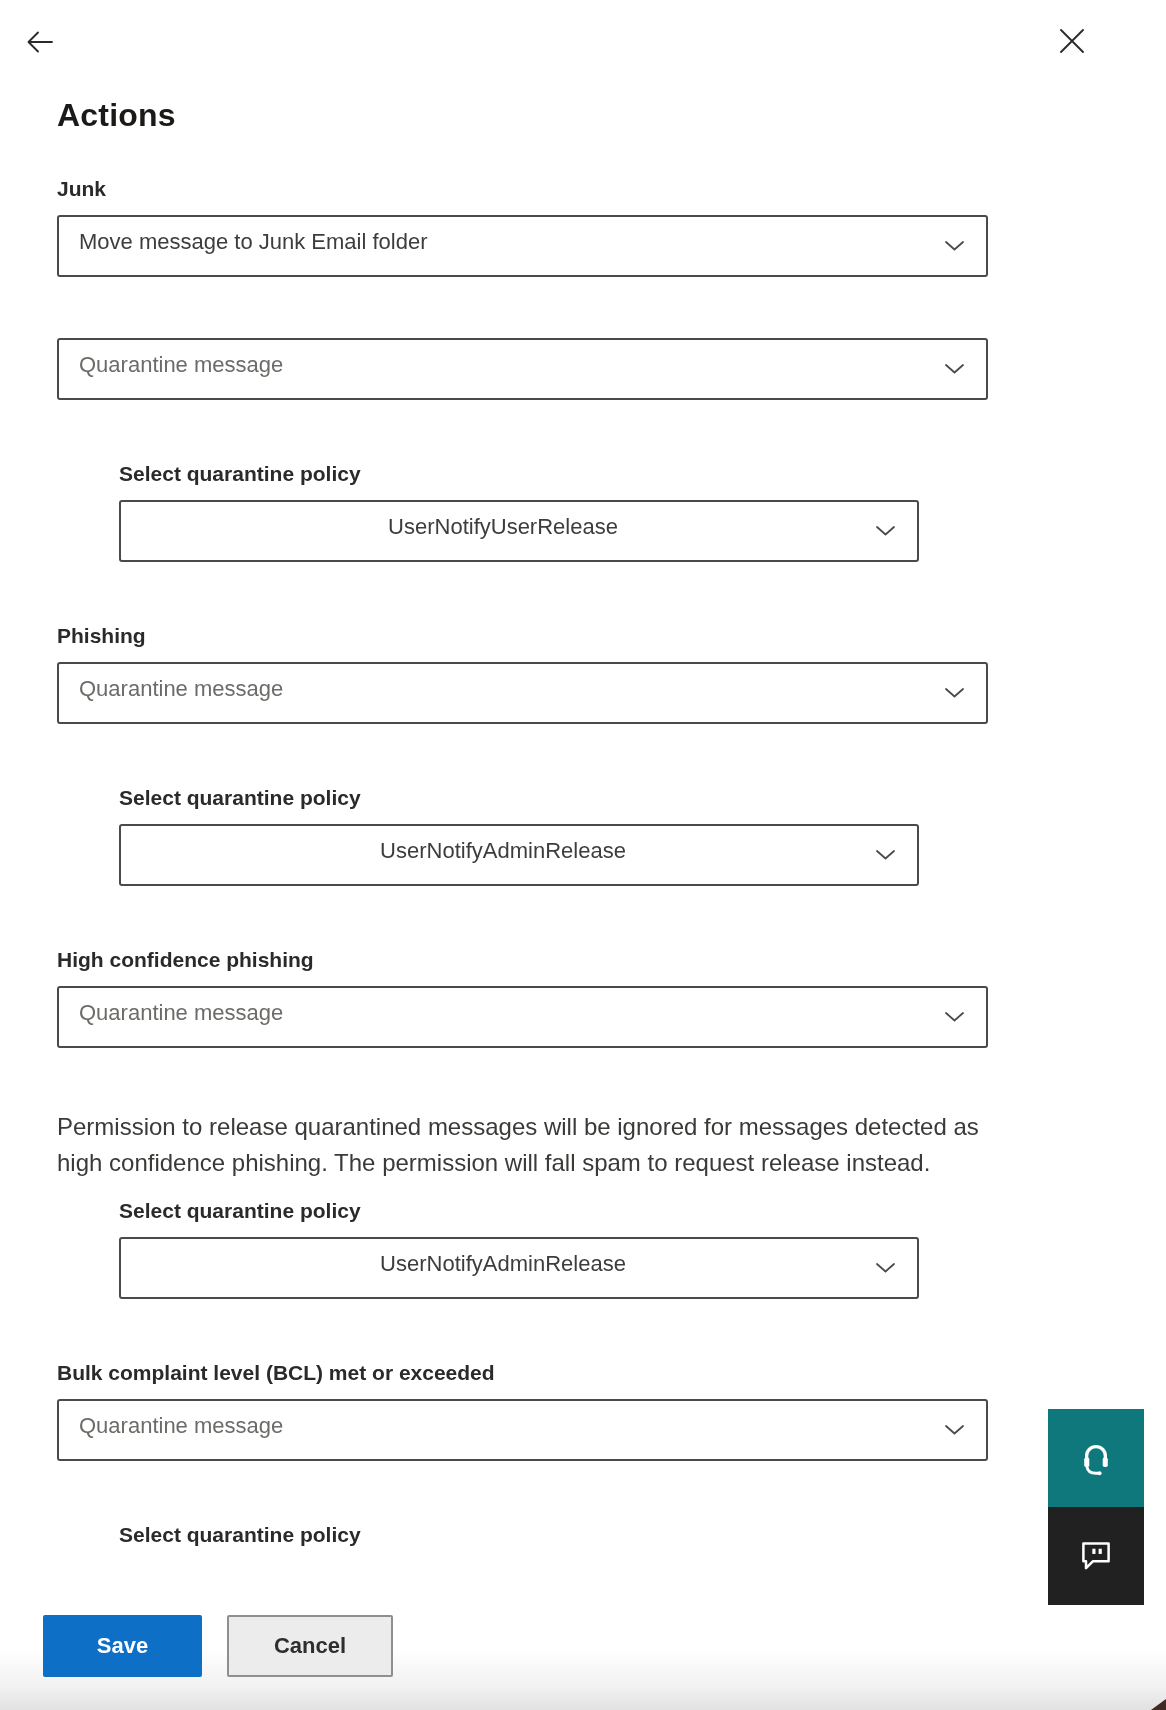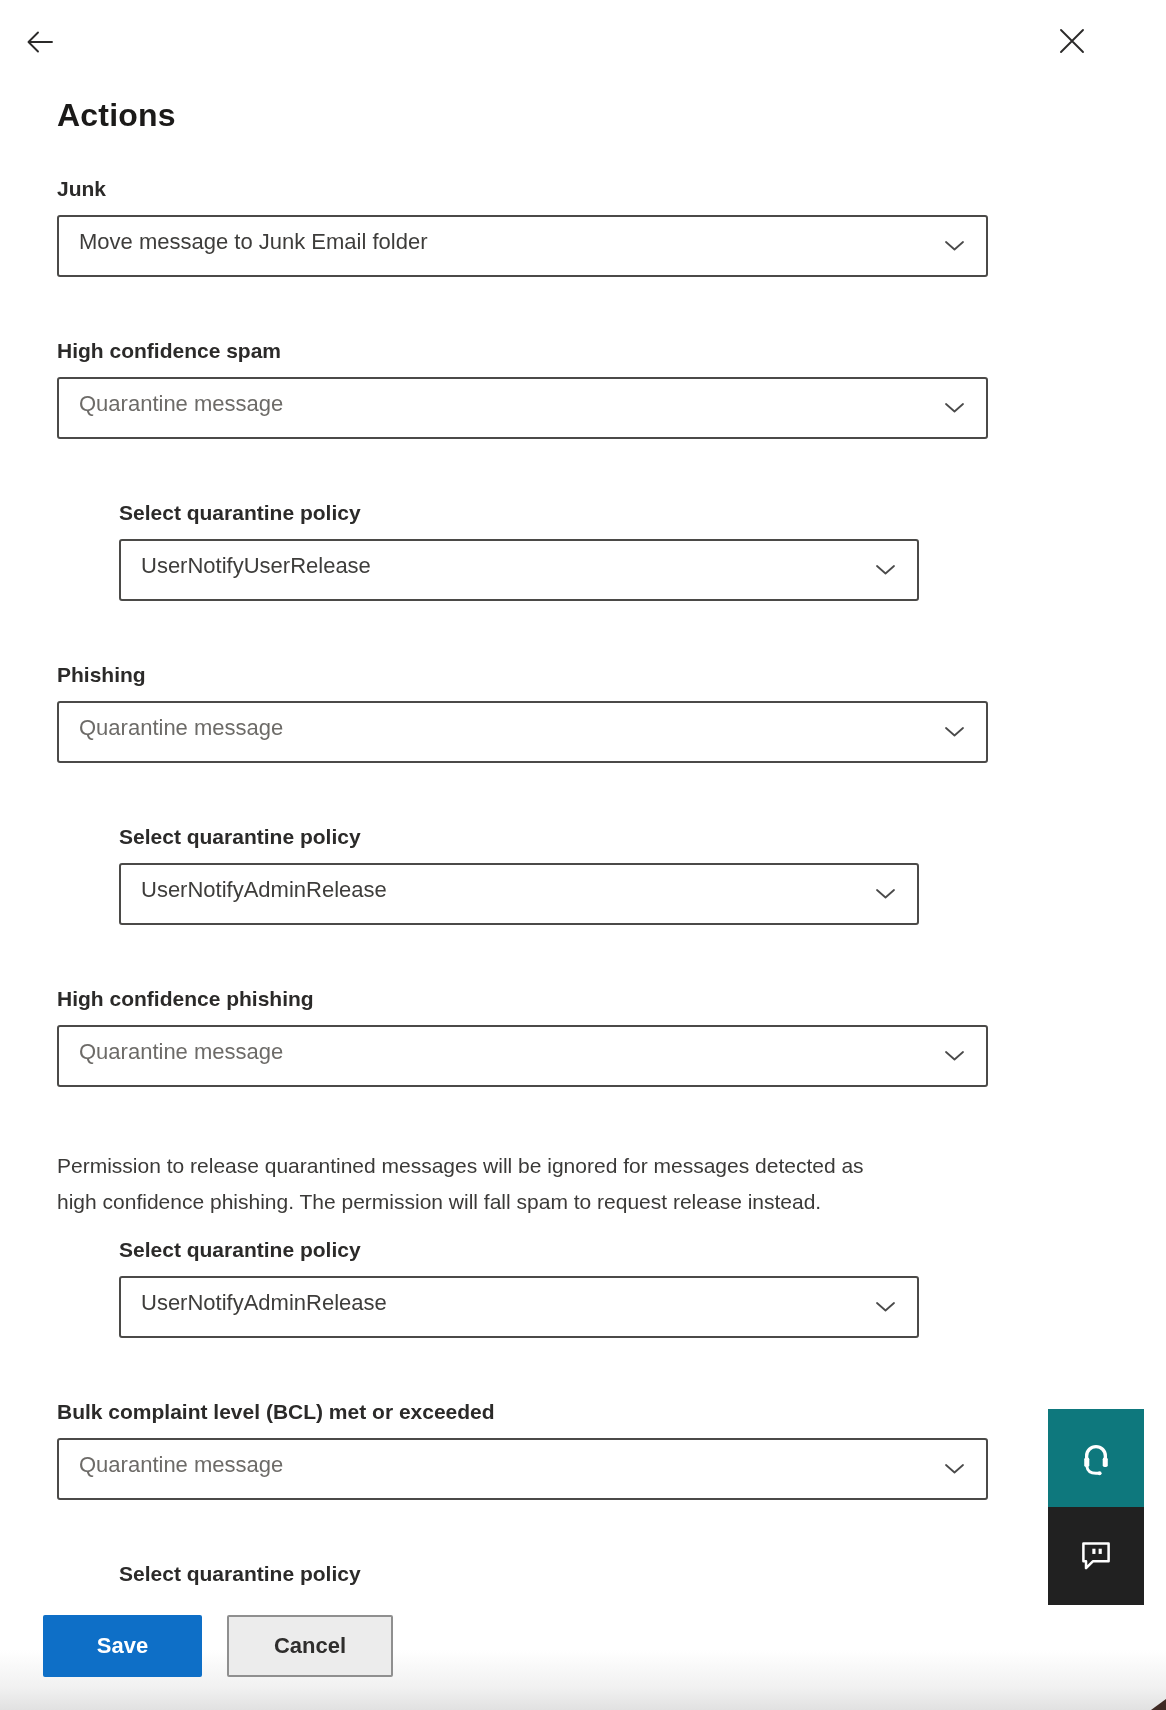--- a/index.html
+++ b/index.html
@@ -27,24 +27,24 @@
   .field{margin-bottom:61px;}
   .field-label{font-size:21px;line-height:25px;font-weight:600;color:#2b2a29;margin-bottom:14px;}
   .select{
     position:relative;width:931px;height:62px;background:#fff;
     border:2px solid var(--select-border);border-radius:3px;
     display:flex;align-items:center;padding:0 52px 8px 20px;cursor:pointer;
   }
   .select-value{font-size:22px;color:#3e3d3b;white-space:nowrap;overflow:hidden;}
   .muted .select-value{color:var(--muted-value);}
   .indent{margin-left:62px;}
-  .indent .select{width:800px;}
+  .indent .select{width:800px;justify-content:center;}
   .chev{position:absolute;right:22px;top:50%;transform:translateY(-50%);}
 
-  .note{margin:0 0 17px 0;font-size:21px;line-height:36px;color:#3b3a38;font-weight:400;}
+  .note{margin:0 0 17px 0;font-size:24px;line-height:36px;color:#3b3a38;font-weight:400;}
   .note span{display:block;white-space:nowrap;}
 
   
   .footer{
     position:absolute;left:0;top:1585px;width:1166px;height:125px;
     background:linear-gradient(180deg,#ffffff 0%,#ffffff 52%,#f1f1f1 82%,#e1e1e1 100%);
   }
   .btn{position:absolute;top:30px;height:62px;border-radius:2px;font-size:22px;font-weight:600;cursor:pointer;font-family:inherit;}
   .btn-save{left:43px;width:159px;background:var(--accent);border:none;color:#ffffff;}
   .btn-cancel{left:227px;width:166px;background:#ececec;border:2px solid #8f8f8f;color:#2f2e2d;}
@@ -90,21 +90,20 @@
           <span class="select-value">Move message to Junk Email folder</span>
           <span class="chev">
             <svg width="19" height="10" viewBox="0 0 19 10" fill="none">
                 <path d="M1 1 L9.5 8.5 L18 1" stroke="#4a4a4a" stroke-width="1.8" stroke-linecap="round" stroke-linejoin="round"></path>
               </svg>
           </span>
         </div>
       </div>
 
       <div class="field muted">
-        <div class="field-label">High confidence spam</div>
         <div class="select">
           <span class="select-value">Quarantine message</span>
           <span class="chev">
             <svg width="19" height="10" viewBox="0 0 19 10" fill="none">
                 <path d="M1 1 L9.5 8.5 L18 1" stroke="#4a4a4a" stroke-width="1.8" stroke-linecap="round" stroke-linejoin="round"></path>
               </svg>
           </span>
         </div>
       </div>
 

